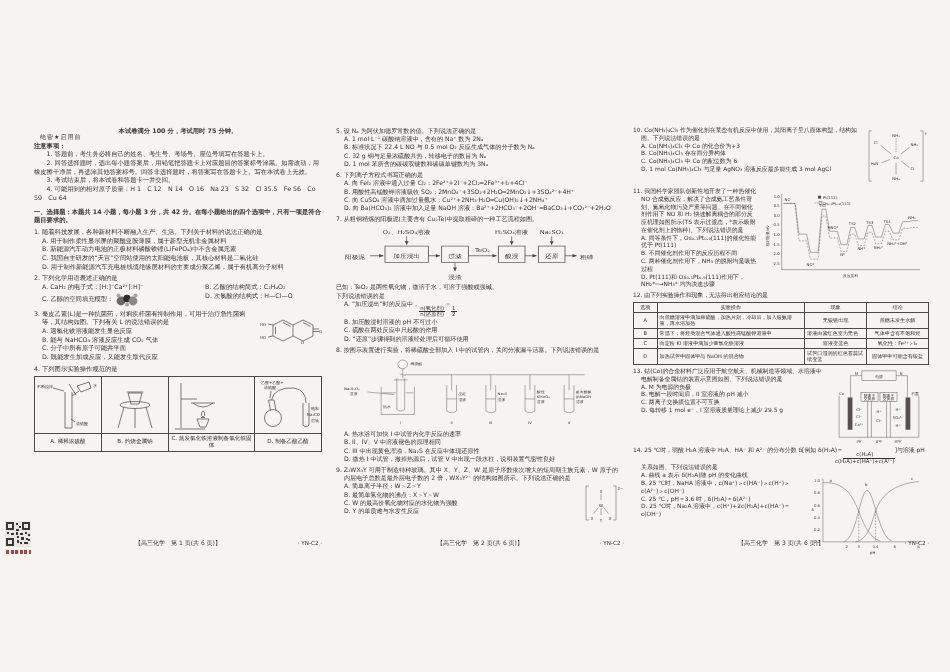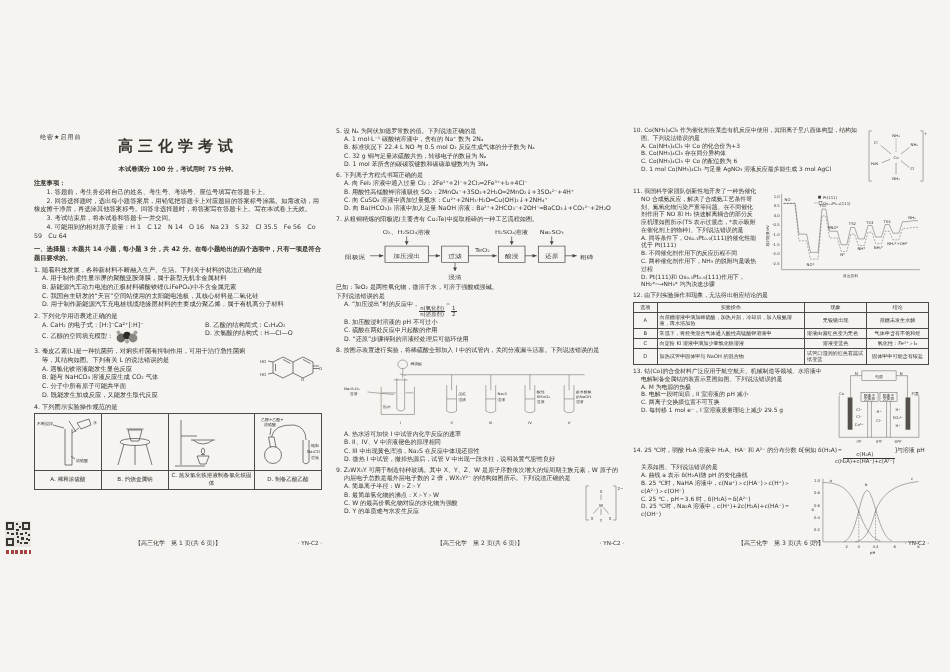--- a/index.html
+++ b/index.html
@@ -69,21 +69,20 @@
         <rect x="21" y="17" width="2" height="2"></rect>
       <rect x="12" y="19" width="2" height="3"></rect>
         <rect x="15" y="21" width="2" height="2"></rect>
         <rect x="19" y="21" width="4" height="2"></rect>
         <rect x="23" y="18" width="2" height="2"></rect>
     </g>
   </svg>
   <div class="wm"></div>
 
   <div class="col" id="c1">
-    <div class="title">高三化学考试</div>
     <div class="sub">本试卷满分 100 分，考试用时 75 分钟。</div>
     <div class="bd">注意事项：</div>
     <p class="note">1. 答题前，考生务必将自己的姓名、考生号、考场号、座位号填写在答题卡上。</p>
     <p class="note">2. 回答选择题时，选出每小题答案后，用铅笔把答题卡上对应题目的答案标号涂黑。如需改动，用橡皮擦干净后，再选涂其他答案标号。回答非选择题时，将答案写在答题卡上。写在本试卷上无效。</p>
     <p class="note">3. 考试结束后，将本试卷和答题卡一并交回。</p>
     <p class="note">4. 可能用到的相对原子质量：H 1　C 12　N 14　O 16　Na 23　S 32　Cl 35.5　Fe 56　Co 59　Cu 64</p>
     <div class="secp">一、选择题：本题共 14 小题，每小题 3 分，共 42 分。在每小题给出的四个选项中，只有一项是符合题目要求的。</div>
 
     <div class="q">
       <div class="st">1. 随着科技发展，各种新材料不断融入生产、生活。下列关于材料的说法正确的是</div>

